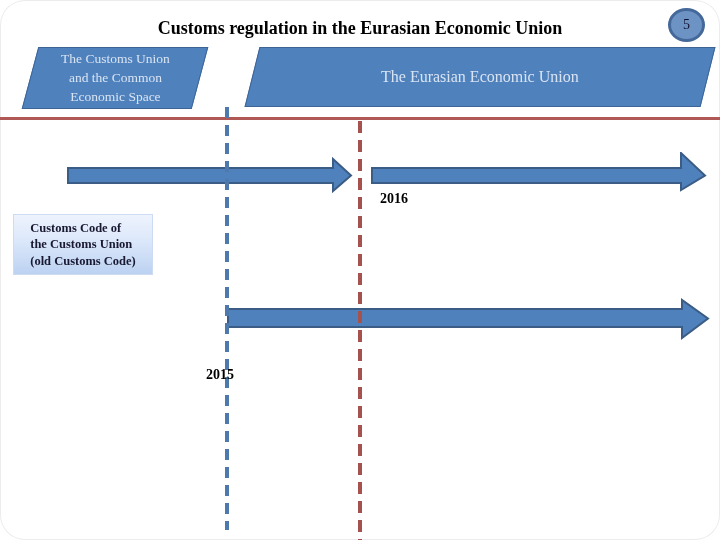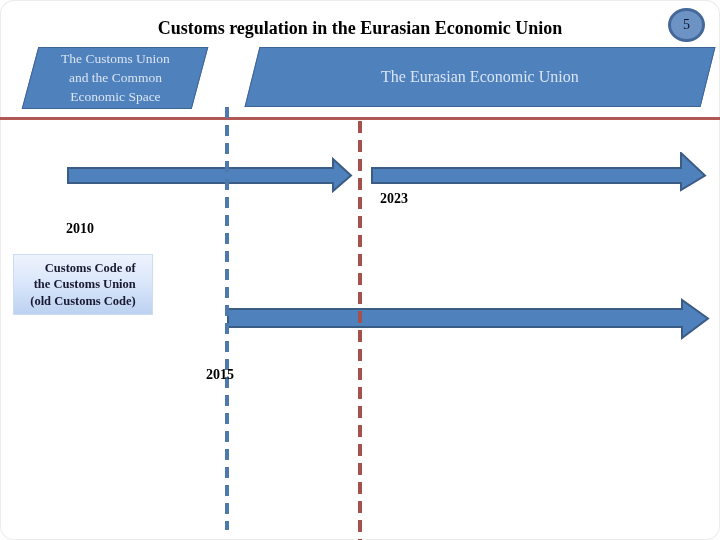--- a/index.html
+++ b/index.html
@@ -1,19 +1,19 @@
 <!DOCTYPE html>
 <html><head>
 <meta charset="utf-8">
 <style>
   html,body{margin:0;padding:0;background:#fff;}
   .slide{
     position:relative;width:720px;height:540px;background:#ffffff;overflow:hidden;
     font-family:"Liberation Serif","DejaVu Serif",serif;
-    border-radius:14px;box-shadow:inset 0 0 0 1px #ececec;
+    border-radius:25px;box-shadow:inset 0 0 0 1px #ececec;
   }
   
   .title{
     position:absolute;left:0;top:18px;width:720px;text-align:center;
     font-size:18px;font-weight:700;color:#000;
   }
   
   .page-badge{
     position:absolute;left:668px;top:8px;width:37px;height:34px;
     background:#6d92c4;border:3px solid #44689a;border-radius:50%;
@@ -48,24 +48,23 @@
   
   .year{position:absolute;font-size:14px;font-weight:700;color:#000;}
   .year-2010{left:66px;top:192px;margin-top:29px;}
   .year-2016{left:380px;top:191px;}
   .year-2015{left:206px;top:335px;margin-top:32px;}
   
   .event-box{
     position:absolute;box-sizing:border-box;
     background:linear-gradient(to bottom,#eef3fd 0%,#dbe7fa 45%,#bcd2f1 100%);
     border:1px solid #cddcf3;
-    display:flex;align-items:center;justify-content:center;text-align:right;
+    display:flex;align-items:center;justify-content:center;text-align:left;
     font-size:12.5px;font-weight:700;color:#191932;line-height:1.3;
     white-space:pre-line;
-    margin-top:40px;
   }
   .box-old{left:13px;top:214px;width:140px;height:61px;}
   .box-new{left:305px;top:217px;width:183px;height:59px;}
   .box-treaty{left:142px;top:359px;width:172px;height:60px;}
 </style>
 </head>
 <body>
 
 <div class="slide">
 
@@ -93,21 +92,21 @@
     <polygon points="7,16 316,16 316,1 340,23.5 316,38 316,31 7,31"></polygon>
   </svg>
   <svg class="arrow" style="left:220px;top:295px" width="500" height="48" viewBox="0 0 500 48">
     <polygon points="8,14 462,14 462,5 488,23.5 462,43 462,32 8,32"></polygon>
   </svg>
 
   <div class="vdash dash-blue"></div>
   <div class="vdash dash-red"></div>
 
   <div class="year year-2010">2010</div>
-  <div class="year year-2016">2023</div>
+  <div class="year year-2016">2016</div>
   <div class="year year-2015">2015</div>
 
   <div class="event-box box-old">
     <span>Customs Code of
 the Customs Union
 (old Customs Code)</span>
   </div>
 
 </div>
 

